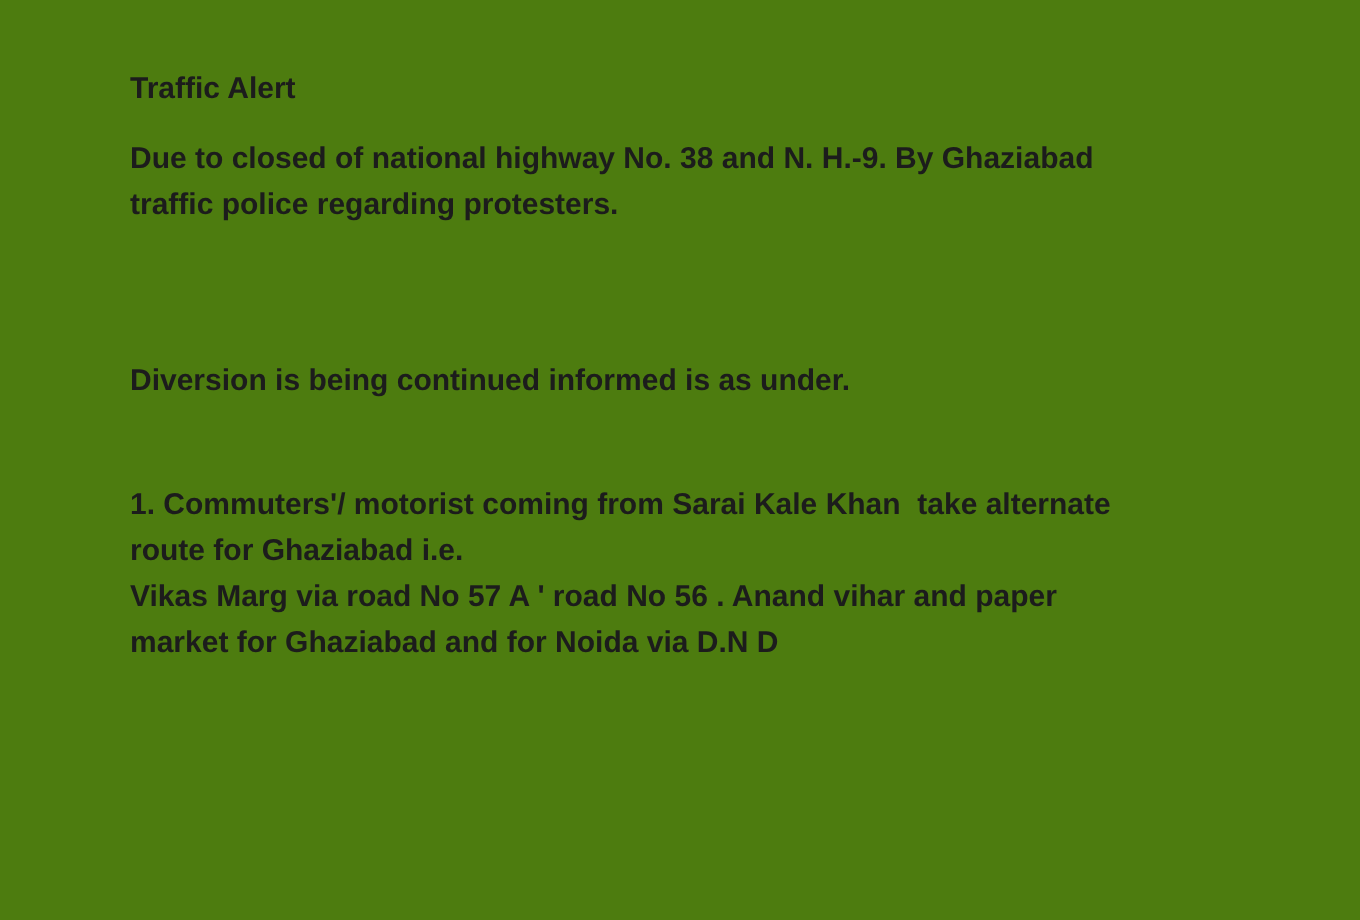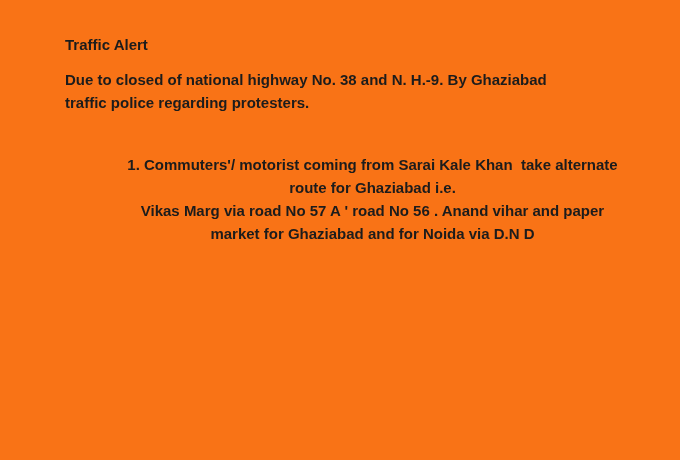--- a/index.html
+++ b/index.html
@@ -5,48 +5,49 @@
   * { margin: 0; padding: 0; box-sizing: border-box; }
   html, body {
     width: 680px;
     height: 460px;
     background: #ffffff;
     overflow: hidden;
   }
   .page {
     width: 680px;
     height: 460px;
-    background: #f97316;
+    background: #4d7c0f;
     padding: 33px 0 0 65px;
     font-family: "Liberation Sans", "DejaVu Sans", sans-serif;
     color: #1c1c1c;
   }
   .doc-title {
     font-size: 15px;
     font-weight: 700;
     line-height: 23px;
     white-space: pre;
   }
   .doc-para {
     font-size: 15px;
     font-weight: 700;
     line-height: 23px;
     white-space: pre;
   }
   .para-highway   { margin-top: 12px; }
   .para-diversion { margin-top: 65px; }
-  .para-route     { margin-top: 39px; text-align: center; }
+  .para-route     { margin-top: 39px; }
 </style>
 </head>
 <body>
 
 <div class="page">
   <div class="doc-title">Traffic Alert</div>
 
   <p class="doc-para para-highway">Due to closed of national highway No. 38 and N. H.-9. By Ghaziabad
 traffic police regarding protesters.</p>
 
+  <p class="doc-para para-diversion">Diversion is being continued informed is as under.</p>
 
   <p class="doc-para para-route">1. Commuters'/ motorist coming from Sarai Kale Khan  take alternate
 route for Ghaziabad i.e.
 Vikas Marg via road No 57 A ' road No 56 . Anand vihar and paper
 market for Ghaziabad and for Noida via D.N D</p>
 </div>
 
 </body></html>

